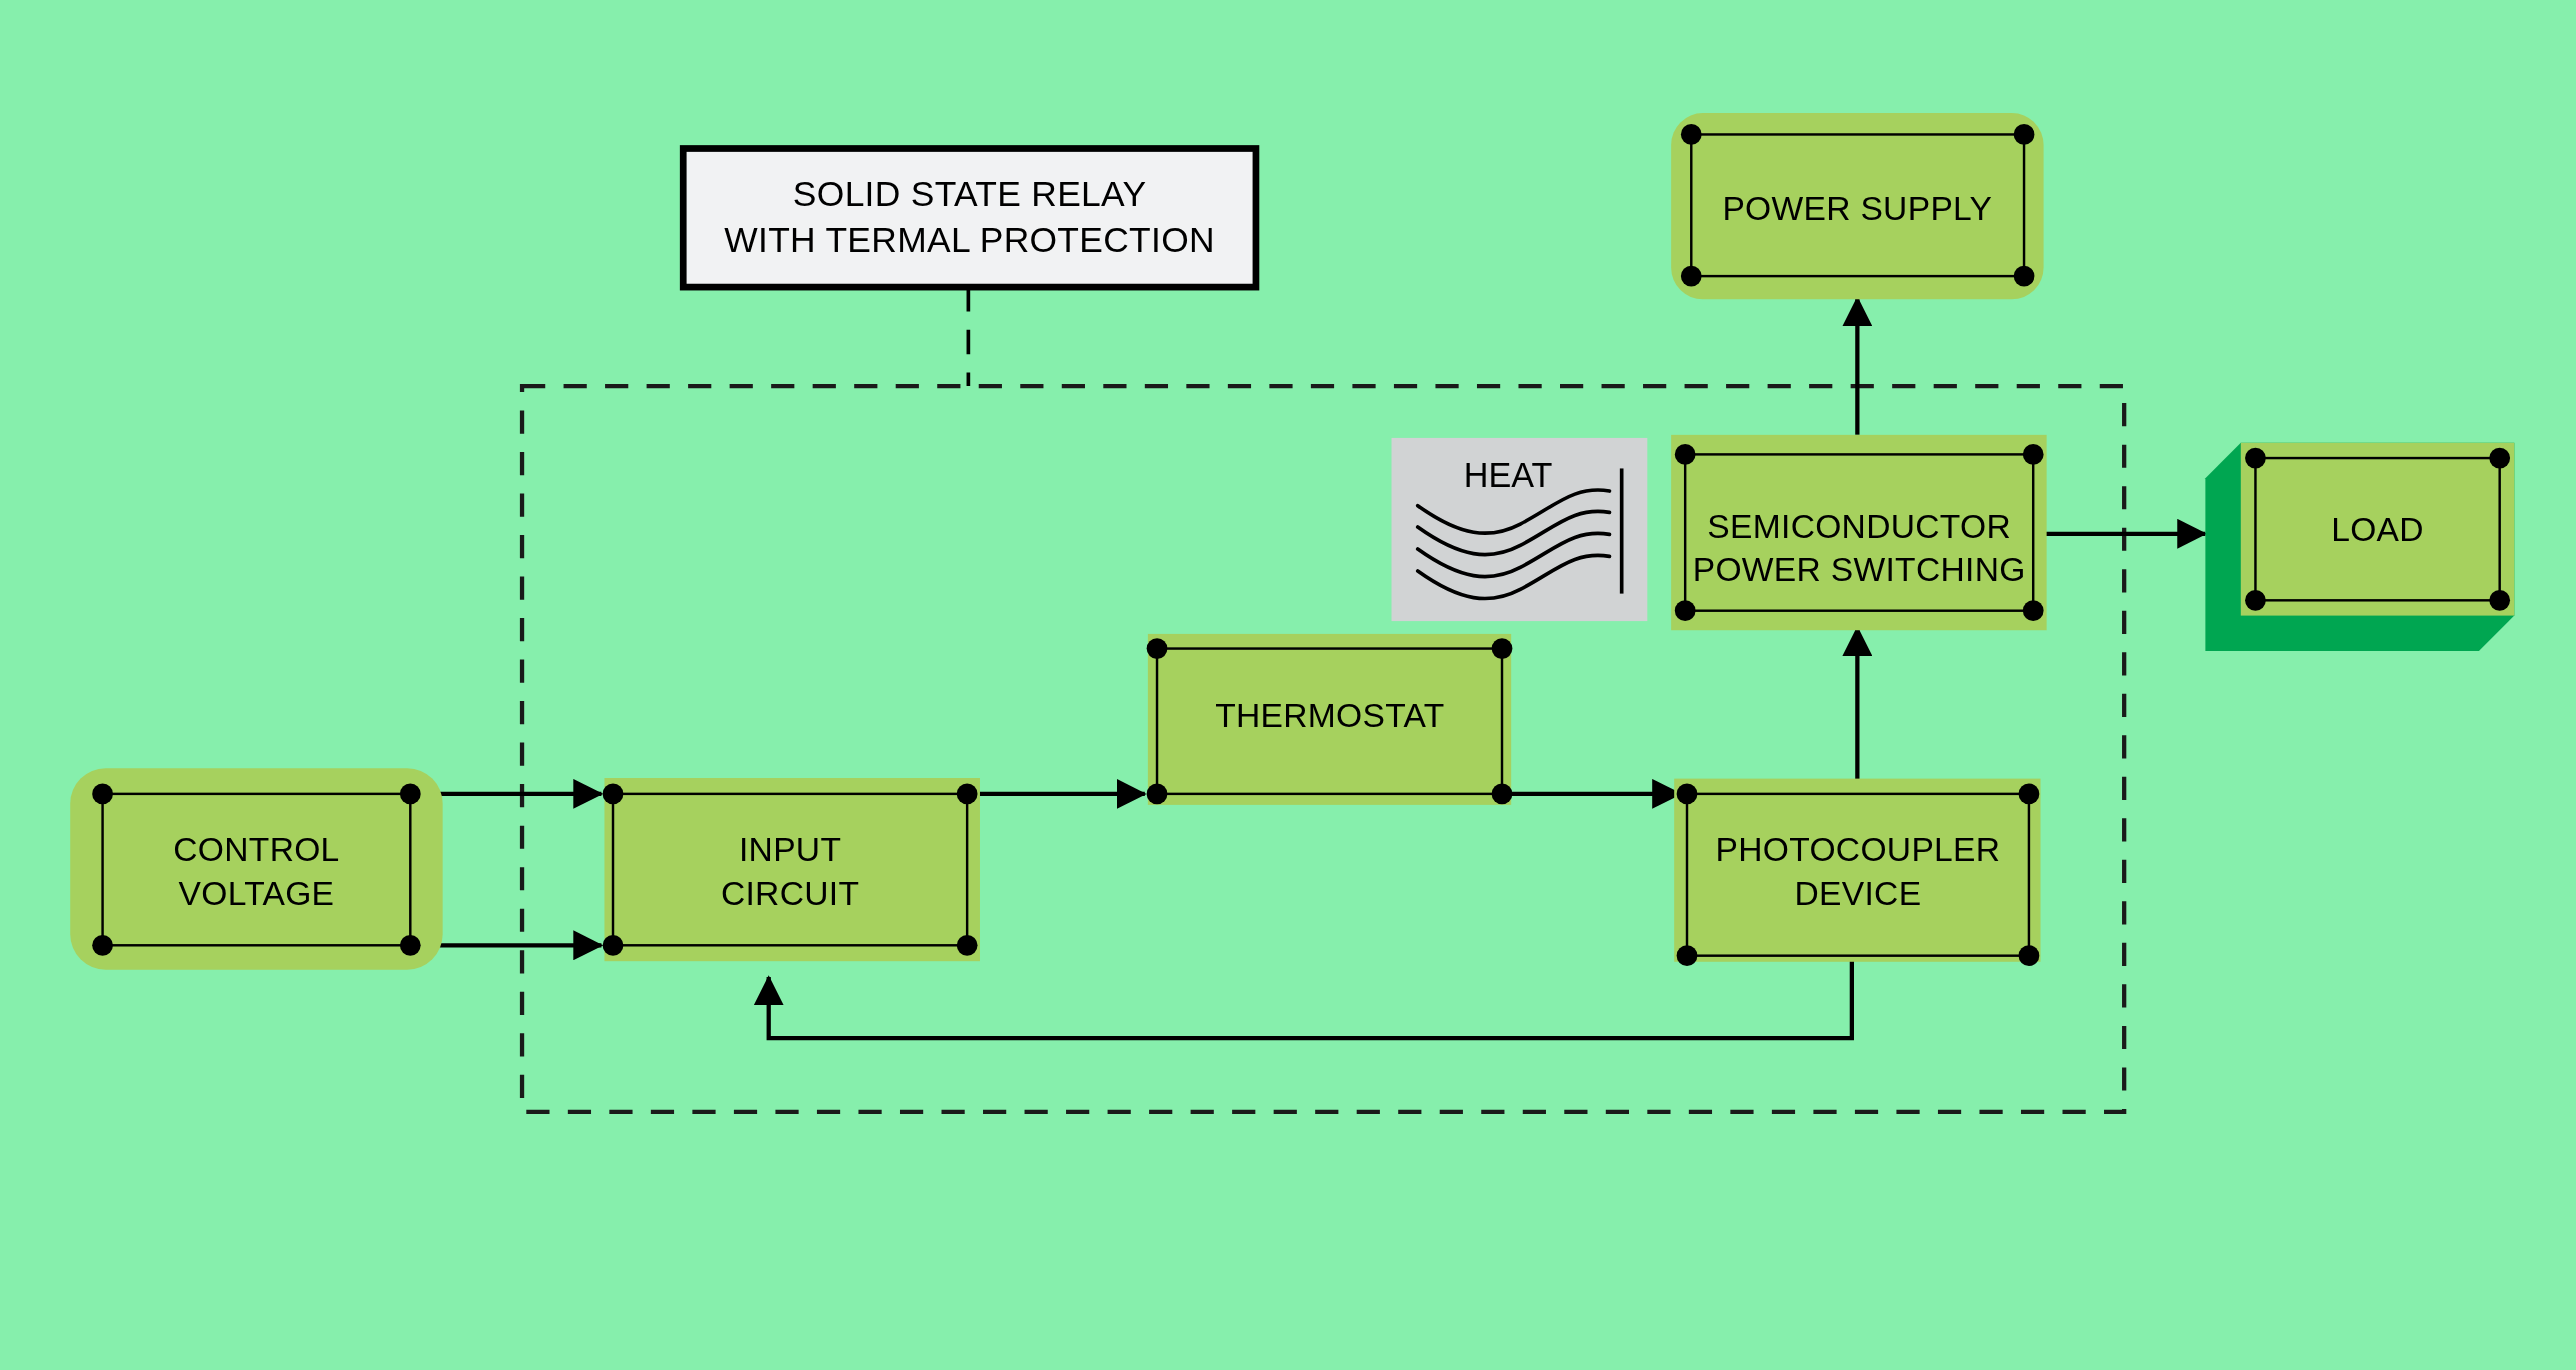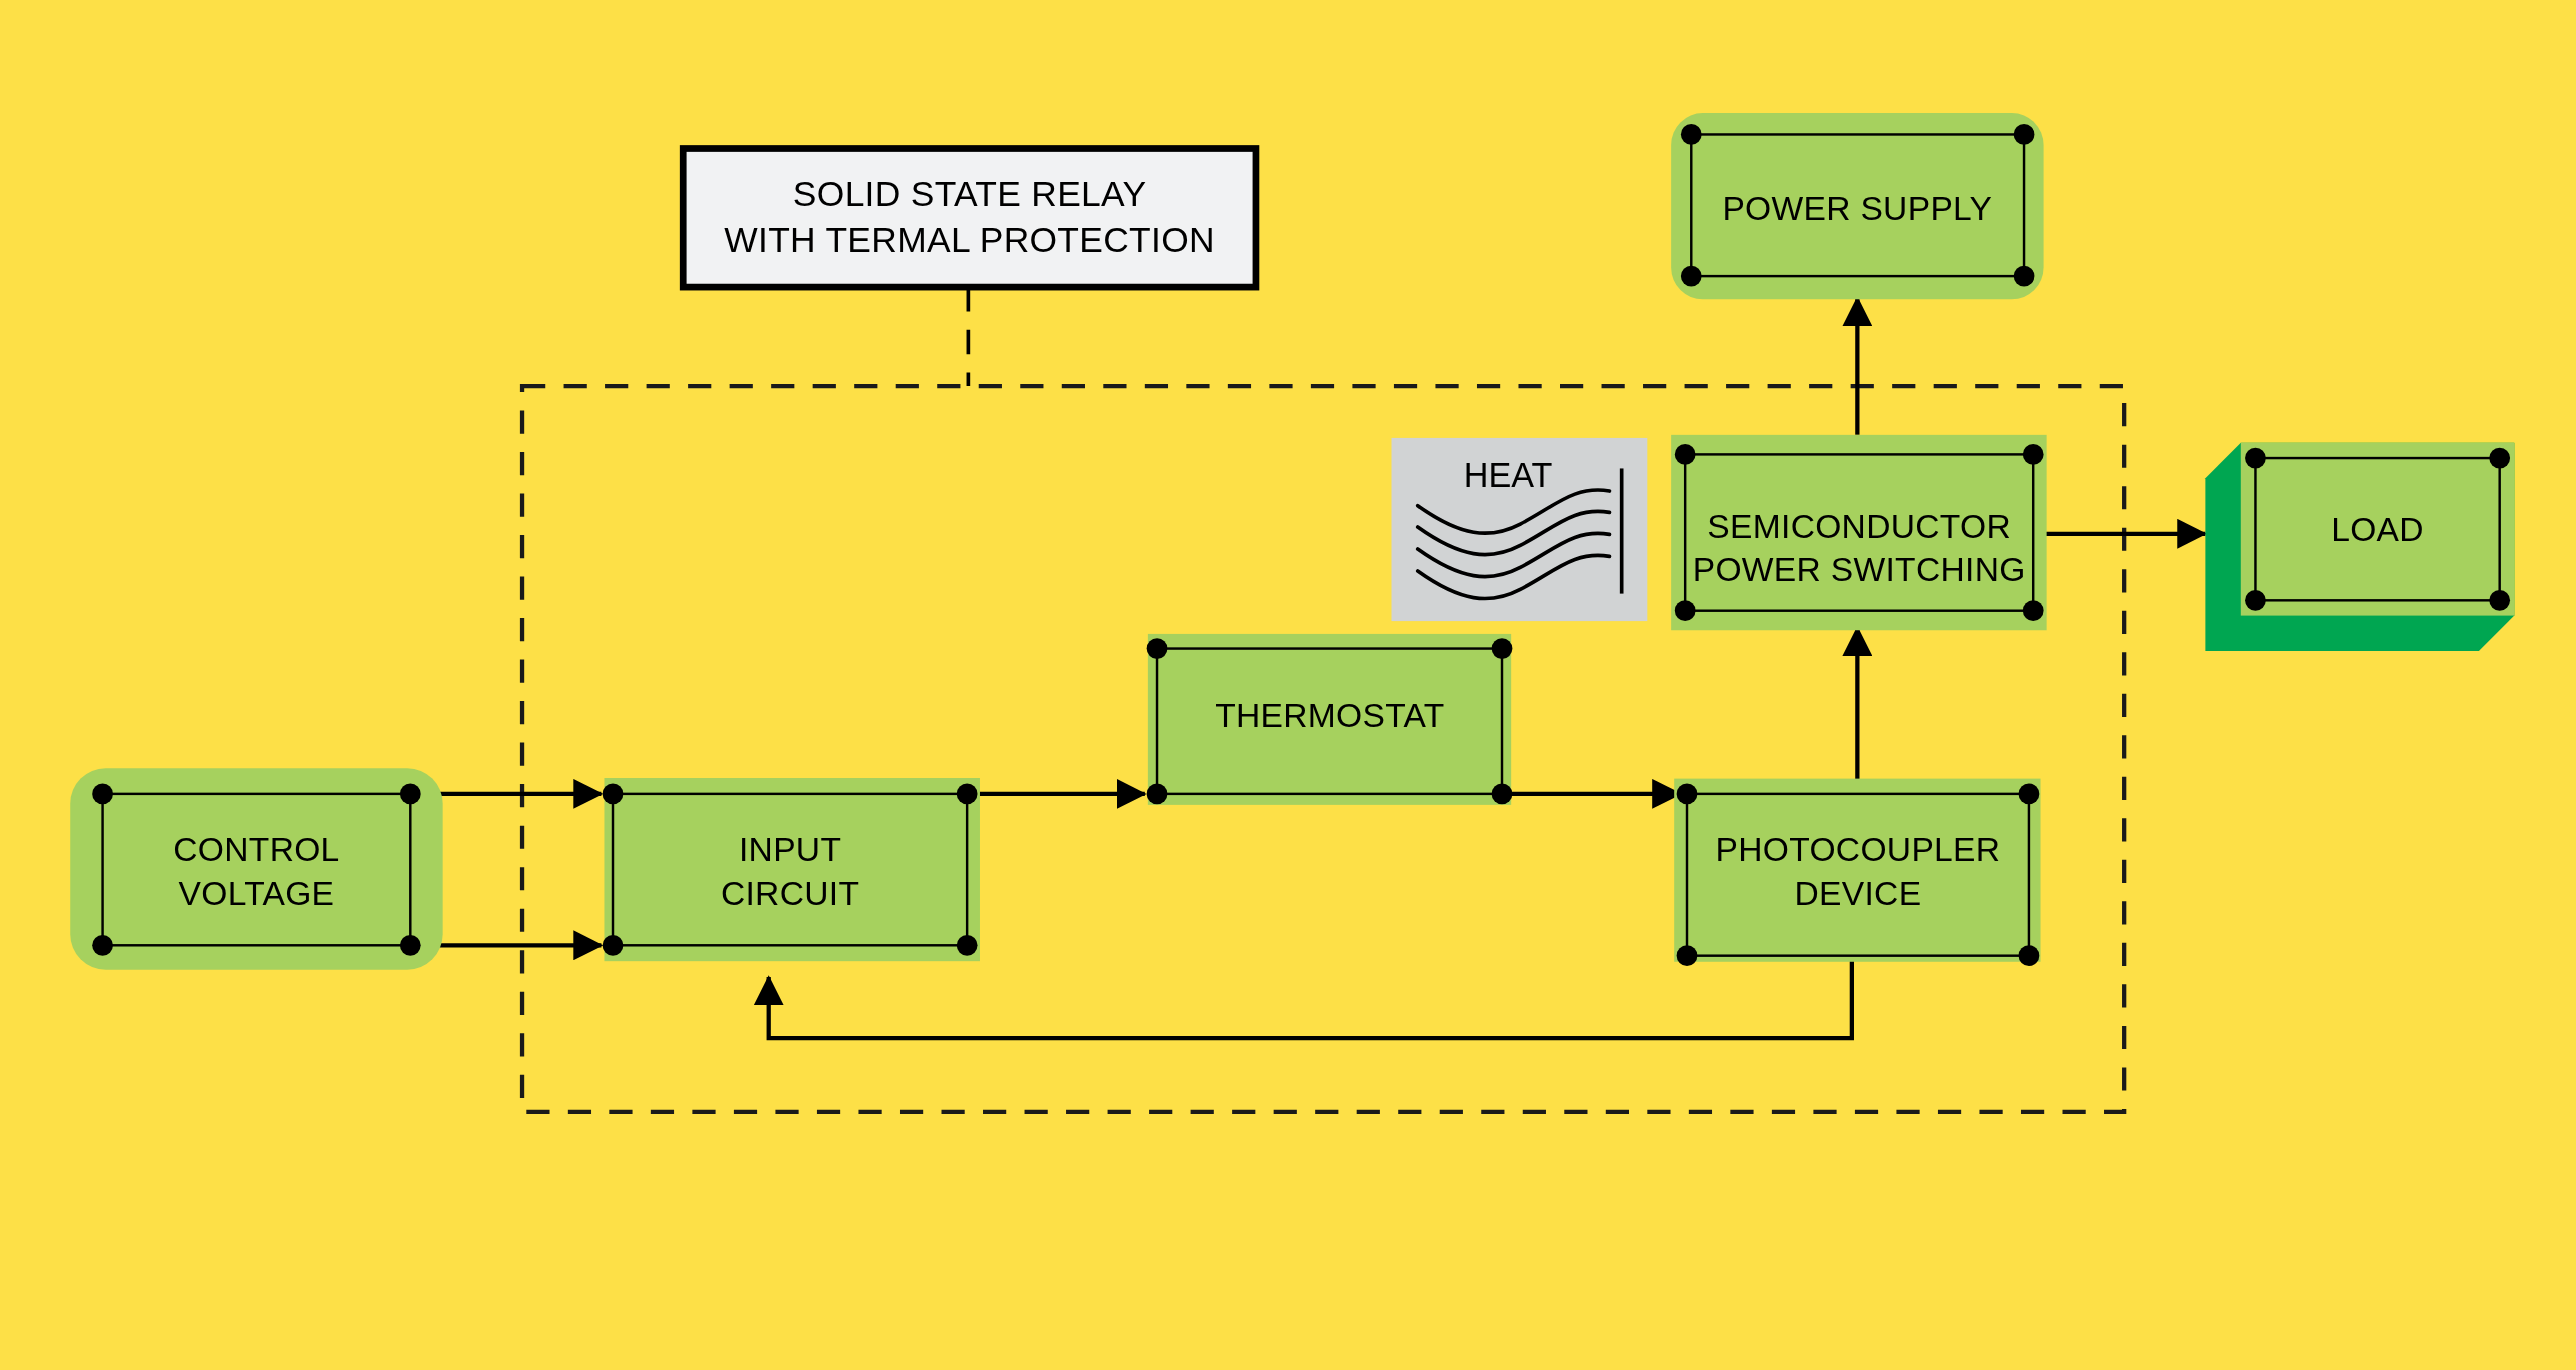--- a/index.html
+++ b/index.html
@@ -10,21 +10,21 @@
   body {
     width: 2576px;
     height: 1371px;
     overflow: hidden;
     font-family: "Liberation Sans", sans-serif;
   }
   #stage {
     position: relative;
     width: 2576px;
     height: 1371px;
-    background: #fde047;
+    background: #86efac;
   }
   svg#diagram {
     position: absolute;
     left: 0;
     top: 0;
     width: 2576px;
     height: 1371px;
     display: block;
   }
   .blk-label {

